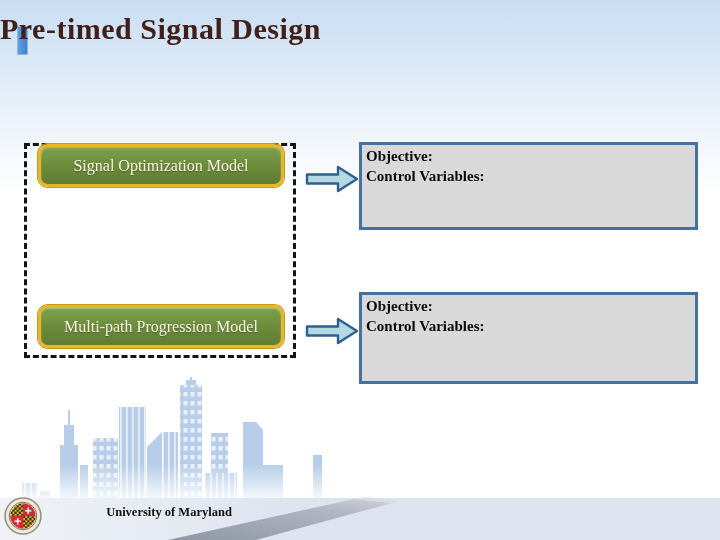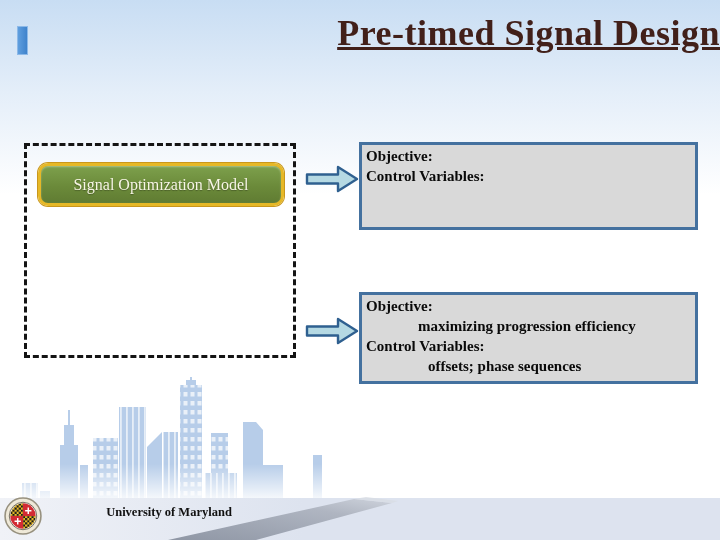--- a/index.html
+++ b/index.html
@@ -4,43 +4,43 @@
 <style>
   * { margin:0; padding:0; box-sizing:border-box; }
   html,body { background:#888; }
   .slide {
     position:relative; width:720px; height:540px; overflow:hidden;
     background:linear-gradient(180deg,#c8ddf3 0%, #e4eef9 17%, #ffffff 36%, #ffffff 100%);
     font-family:"Liberation Serif", serif;
   }
   
   .title {
-    position:absolute; top:12px; left:0; width:720px; text-align:right;
-    font-size:36px; font-weight:bold; color:#42201a; letter-spacing:.5px;text-decoration:underline;
+    position:absolute; top:12px; left:0; width:720px; text-align:left;
+    font-size:30px; font-weight:bold; color:#42201a; letter-spacing:.5px;
   }
   .accent-bar {
     position:absolute; left:17px; top:26px; width:11px; height:29px;
     background:linear-gradient(90deg,#5f9ede,#3f83cc); border:1px solid #8db9e8;
   }
   
   .dashed-box {
     position:absolute; left:24px; top:143px; width:272px; height:215px;
     border:3px dashed #141414; background:transparent;
   }
   
   .model-btn {
     position:absolute; left:38px; width:246px; height:43px;
     background:linear-gradient(180deg,#7da04c 0%, #6b8a3a 55%, #607c32 100%);
     border:3px solid #e6b827; border-radius:10px;
     box-shadow:0 0 0 1px #c9971c, inset 0 1px 2px rgba(255,255,255,.35);
     display:flex; align-items:center; justify-content:center;
     color:#f8f6e6; font-size:16px; font-weight:normal;
     text-shadow:0 1px 1px rgba(0,0,0,.3); cursor:pointer;
   }
-  .model-btn.first  { top:163px; }
+  .model-btn.first  { top:144px; }
   .model-btn.second { top:305px; }
   
   .arrow { position:absolute; left:304px; width:56px; height:32px; }
   .arrow.first  { top:163px; }
   .arrow.second { top:315px; }
   
   .info-box {
     position:absolute; left:359px; width:339px;
     background:#d9d9d9; border:3px solid #44719f;
     padding:1px 4px; font-size:15px; font-weight:bold; color:#0a0a0a;
@@ -123,37 +123,38 @@
     </defs>
     <polygon points="168,48 256,48 392,11 354,7" fill="url(#roadGrad)" opacity="0.9"></polygon>
     <polygon points="354,7 392,11 398,9 366,5" fill="#d8dce3" opacity="0.8"></polygon>
   </svg>
 
   <div class="dashed-box"></div>
 
   <div class="model-btn first">
     <span>Signal Optimization Model</span>
   </div>
+  <div class="model-btn second">
+    <span>Multi-path Progression Model</span>
+  </div>
 
   <svg class="arrow first" viewBox="0 0 56 32">
     <path d="M3 11.5 h31 v-7.5 l19 12 -19 12 v-7.5 H3 z" fill="#b5d9e3" stroke="#2f6090" stroke-width="2.4" stroke-linejoin="round"></path>
   </svg>
   <svg class="arrow second" viewBox="0 0 56 32">
     <path d="M3 11.5 h31 v-7.5 l19 12 -19 12 v-7.5 H3 z" fill="#b5d9e3" stroke="#2f6090" stroke-width="2.4" stroke-linejoin="round"></path>
   </svg>
 
   <div class="info-box first">
     <div class="info-line">Objective:</div>
     <div class="info-line">Control Variables:</div>
   </div>
   <div class="info-box second">
     <div class="info-line">Objective:</div>
-    <div class="info-line ind-a">maximizing progression efficiency</div>
     <div class="info-line">Control Variables:</div>
-    <div class="info-line ind-b">offsets; phase sequences</div>
   </div>
 
   <svg class="seal" viewBox="0 0 36 36">
     <defs>
       <pattern id="check" width="4" height="4" patternUnits="userSpaceOnUse">
         <rect width="4" height="4" fill="#f0bf26"></rect>
         <rect width="2" height="2" fill="#1a1a1a"></rect>
         <rect x="2" y="2" width="2" height="2" fill="#1a1a1a"></rect>
       </pattern>
     </defs>

